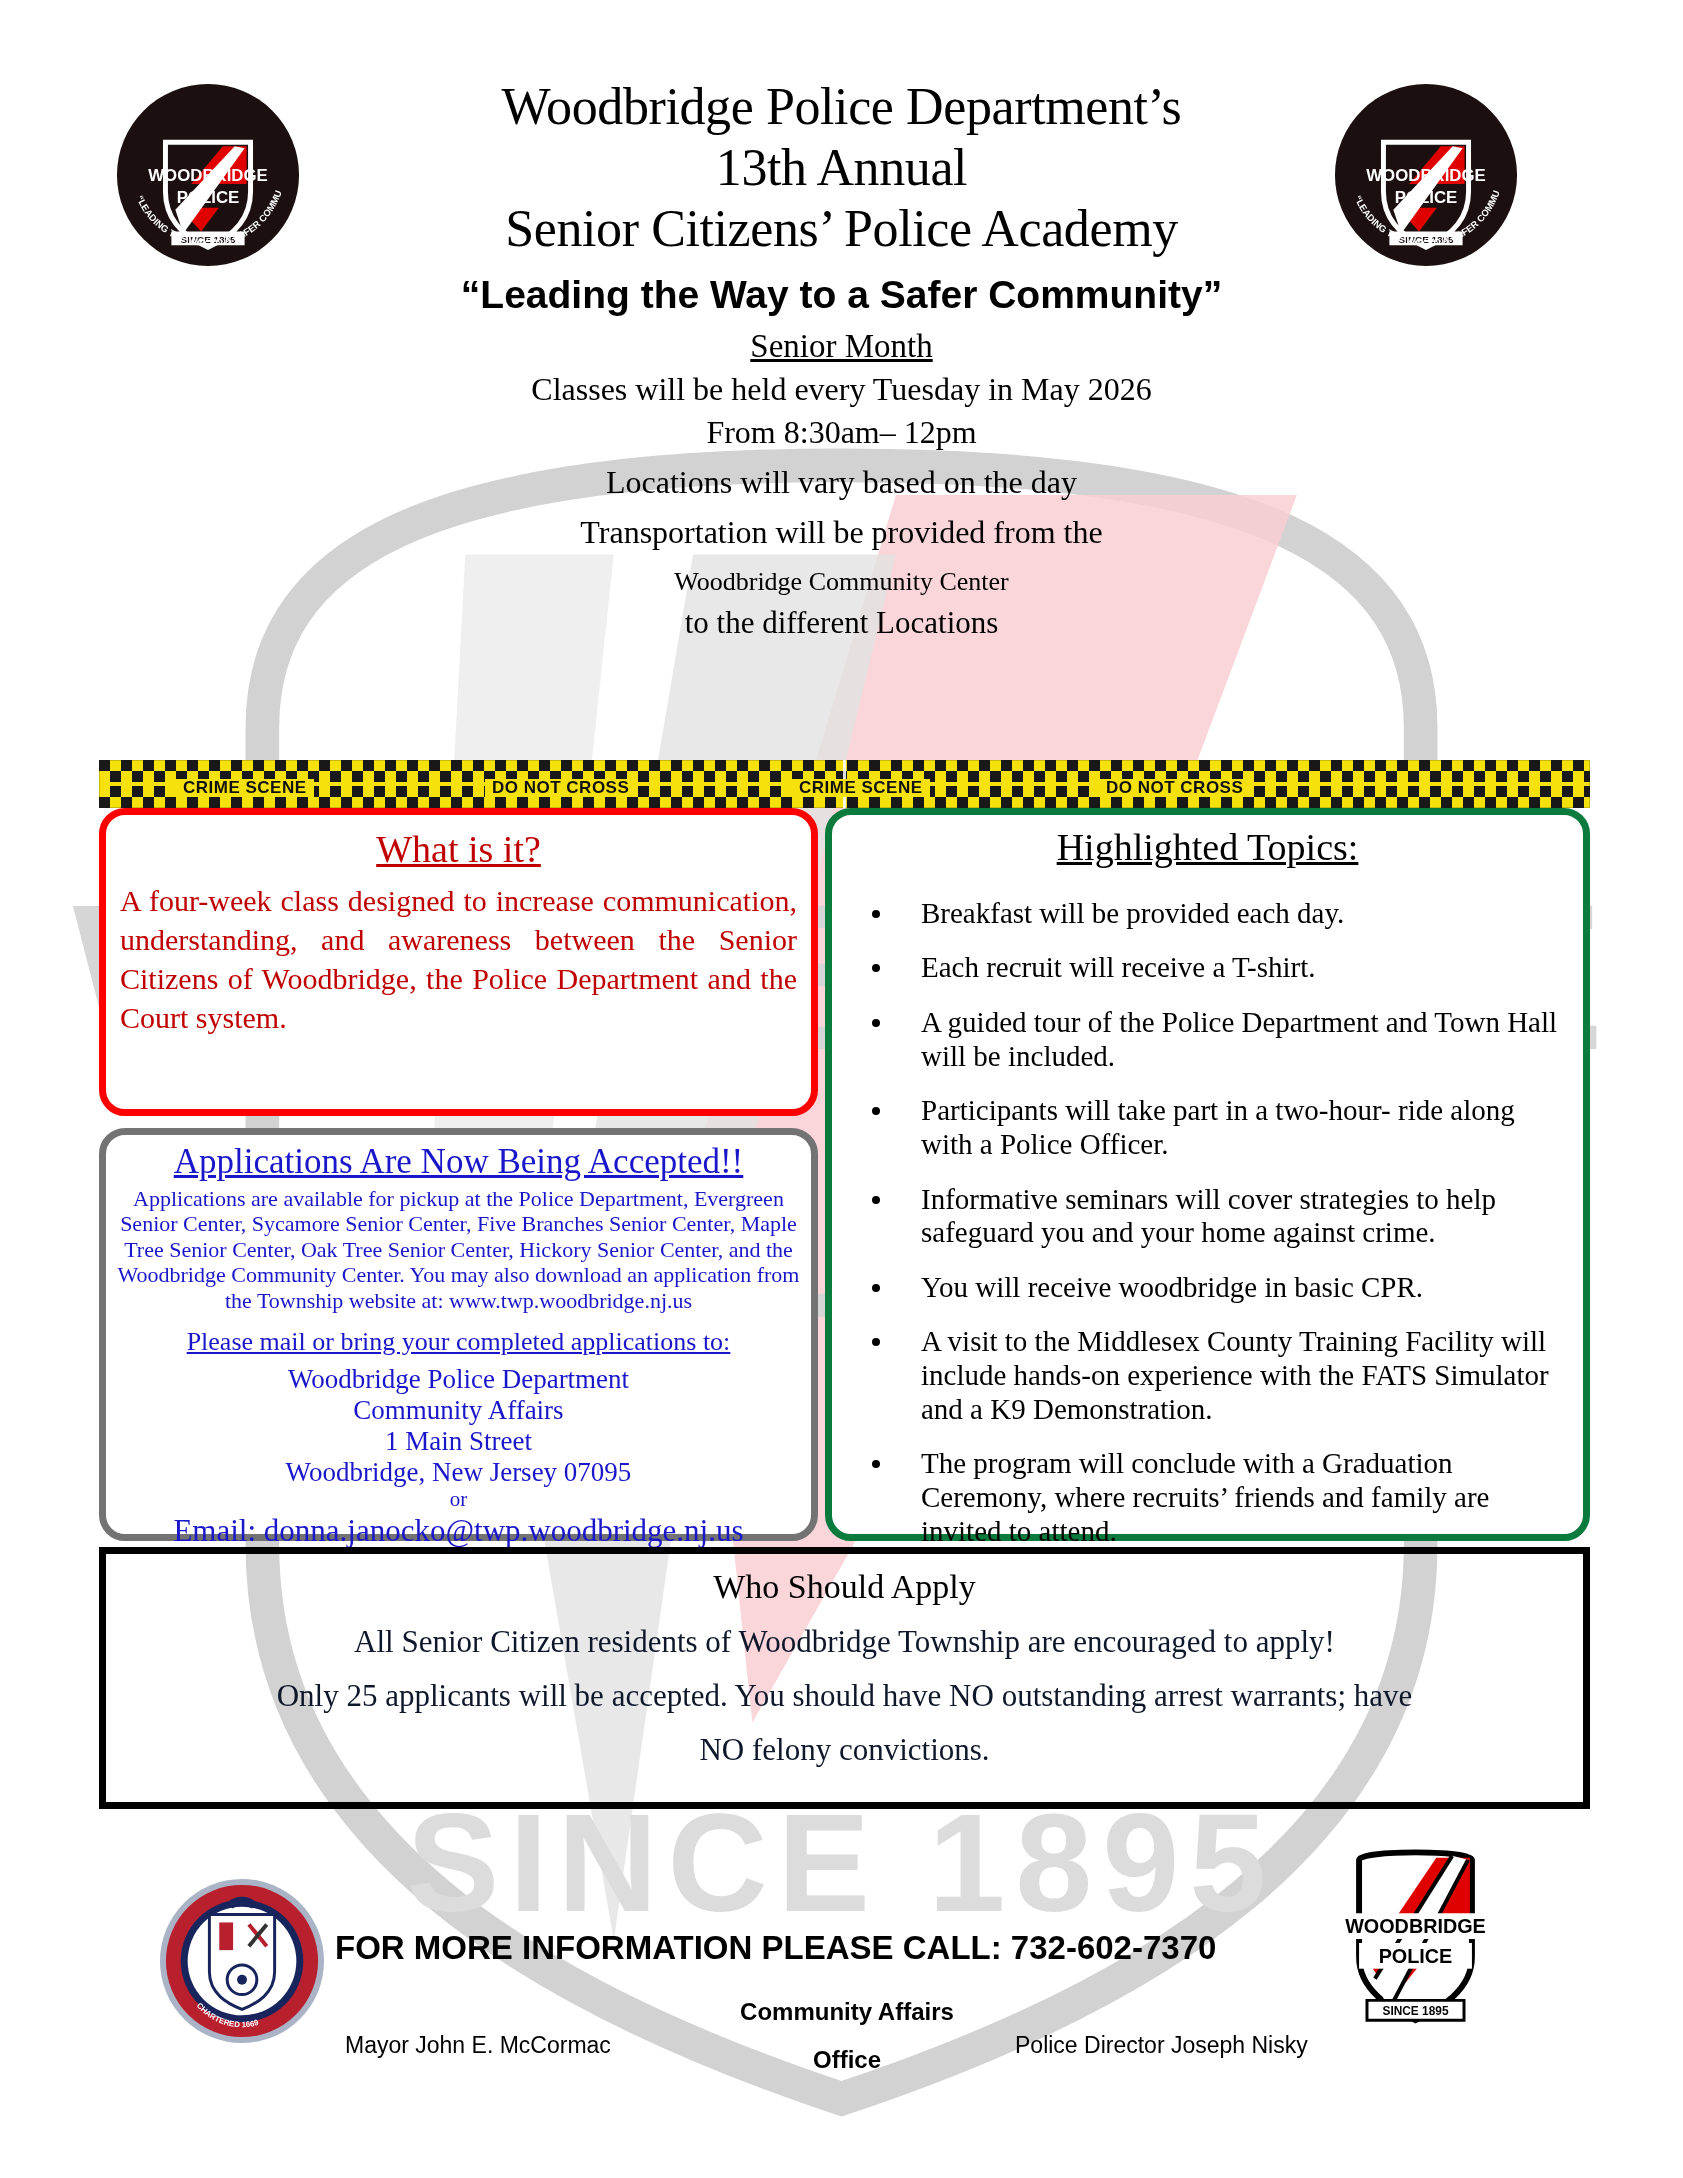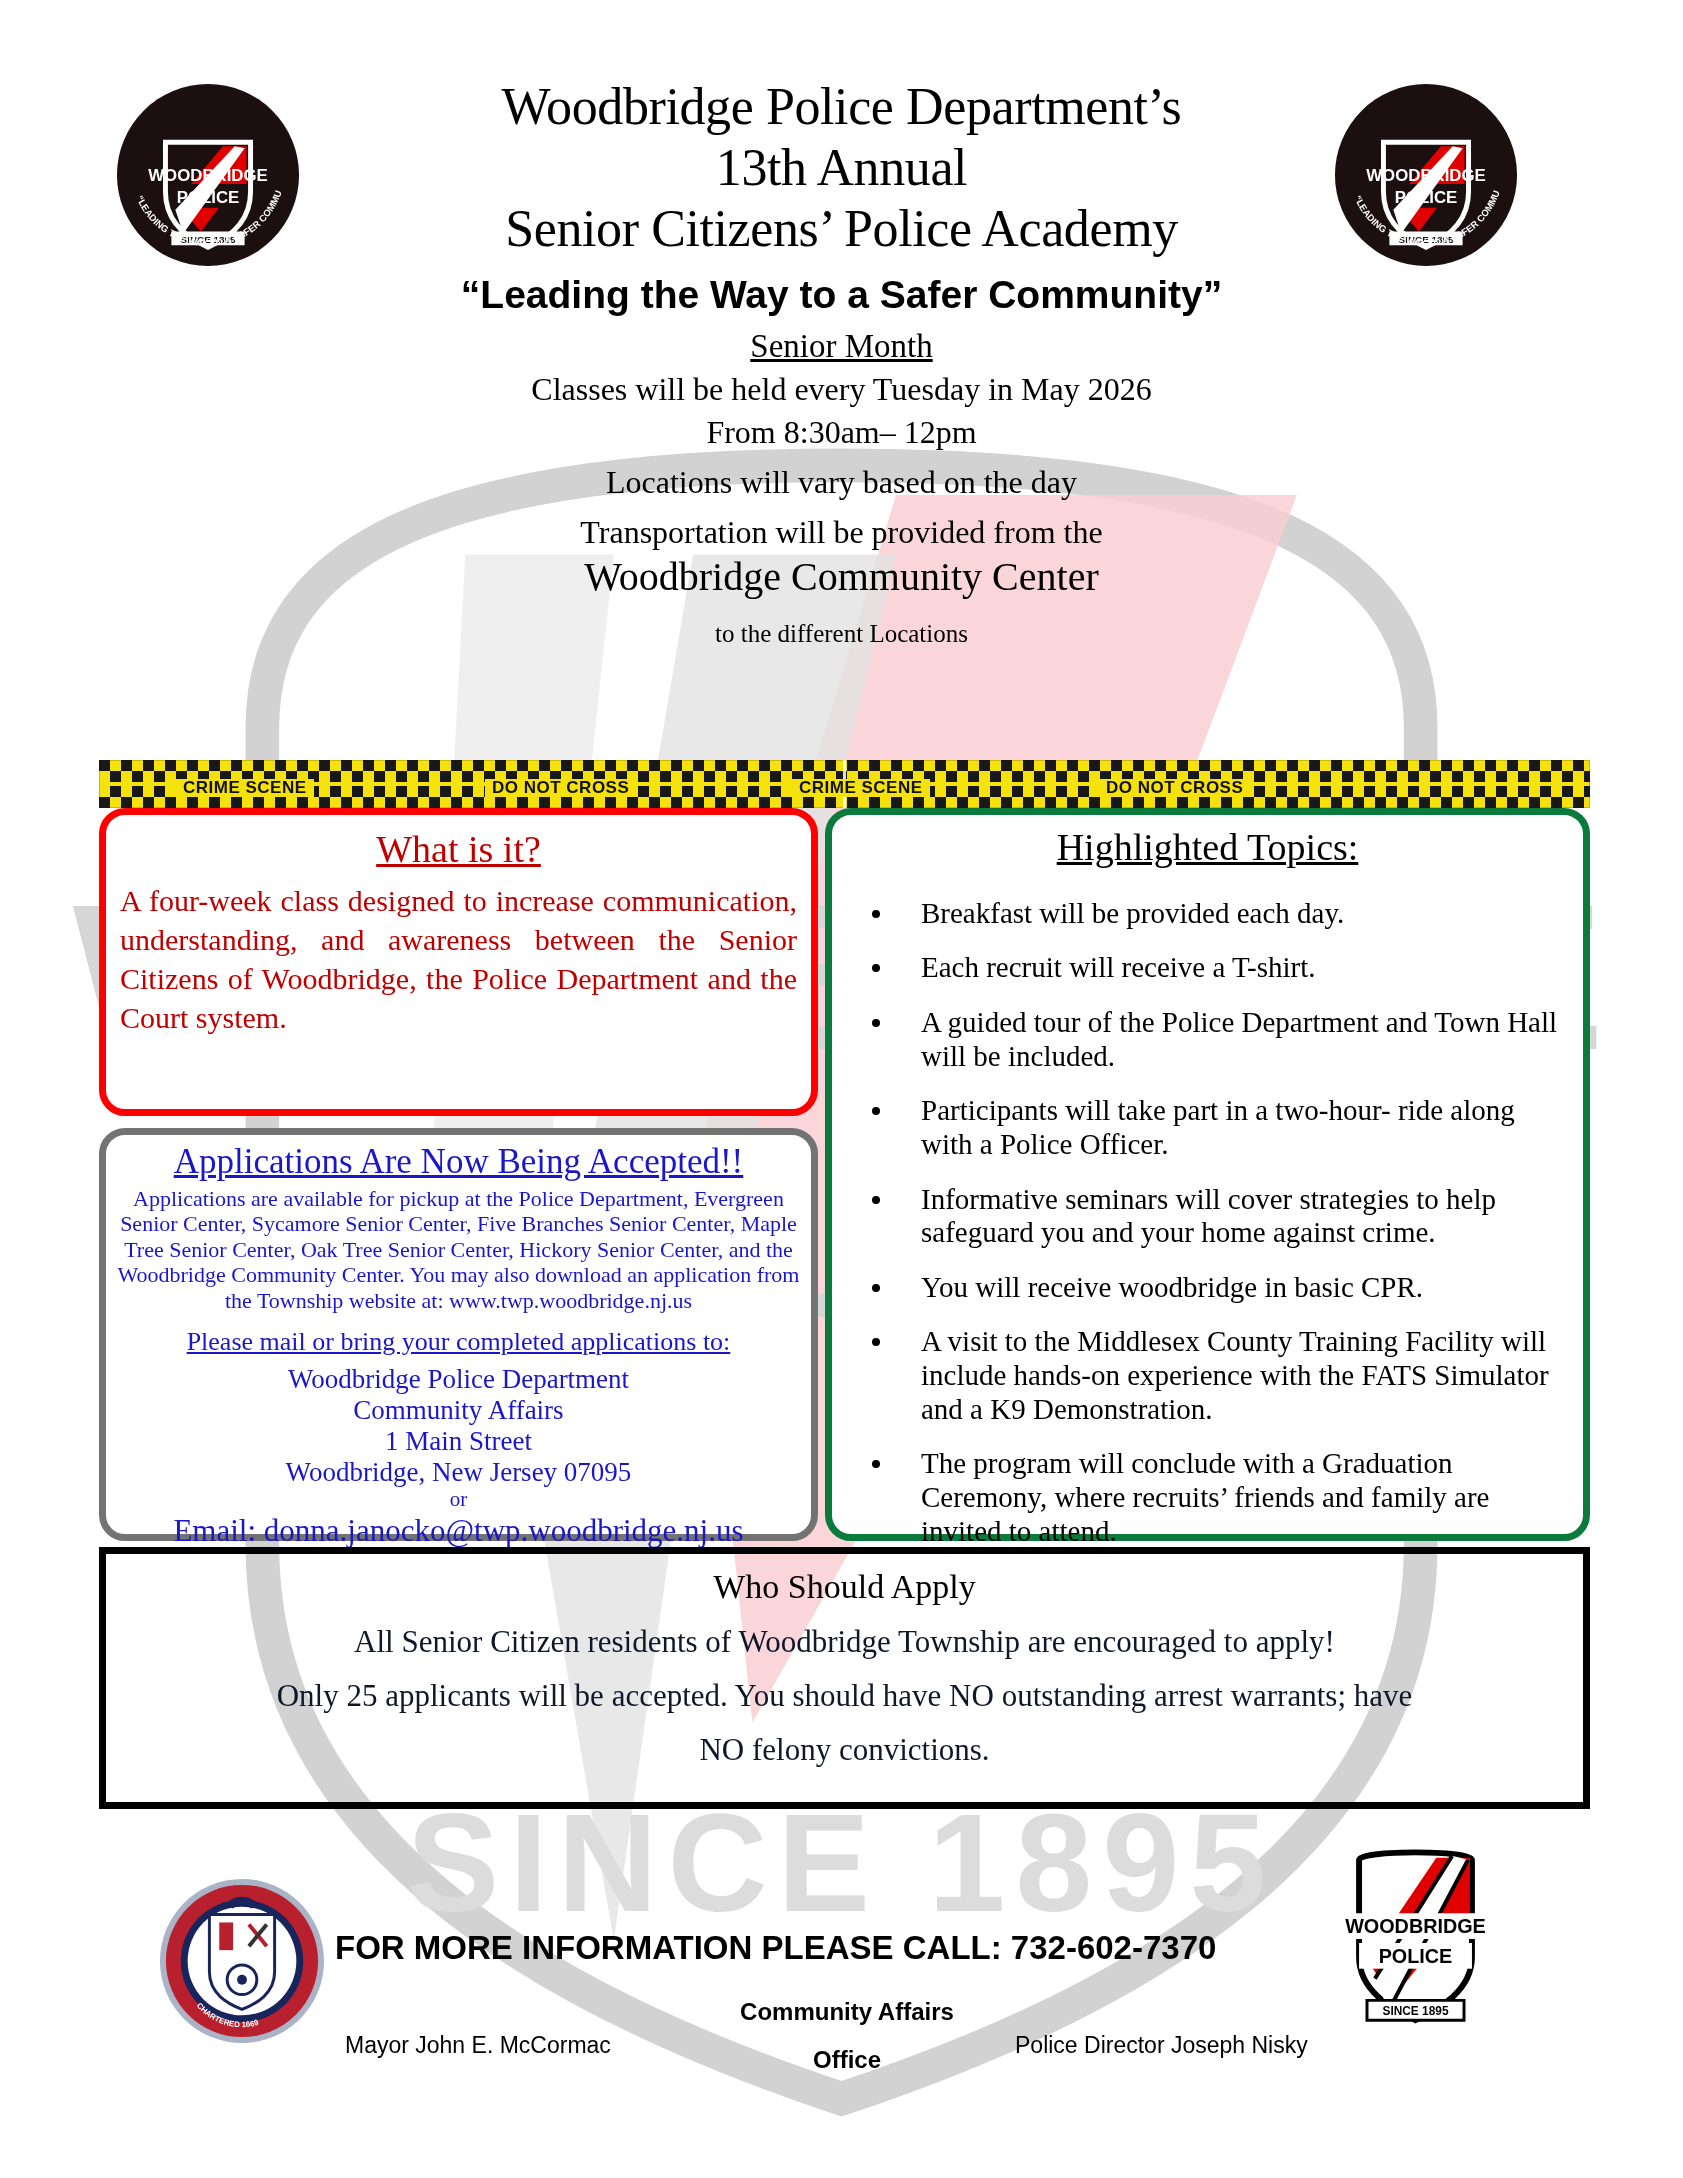--- a/index.html
+++ b/index.html
@@ -54,22 +54,22 @@
     font-size:33px;
     margin-top:11px;
     text-decoration:underline;
   }
   .h-line{
     font-size:32px;
     margin-top:6px;
     color:#000;
   }
   .h-line.sp{ margin-top:13px; }
-  .h-line.bigger{ font-size:40px; margin-top:2px;}
-  .h-line.small{ font-size:25px; margin-top:20px;}
+  .h-line.bigger{ font-size:26px; margin-top:16px;}
+  .h-line.small{ font-size:31px; margin-top:8px;}
 
   
   .tape-wrap{
     position:absolute;
     left:99px; top:760px;
     width:1491px; height:48px;
     overflow:hidden;
     z-index:5;
   }
   .tape{

